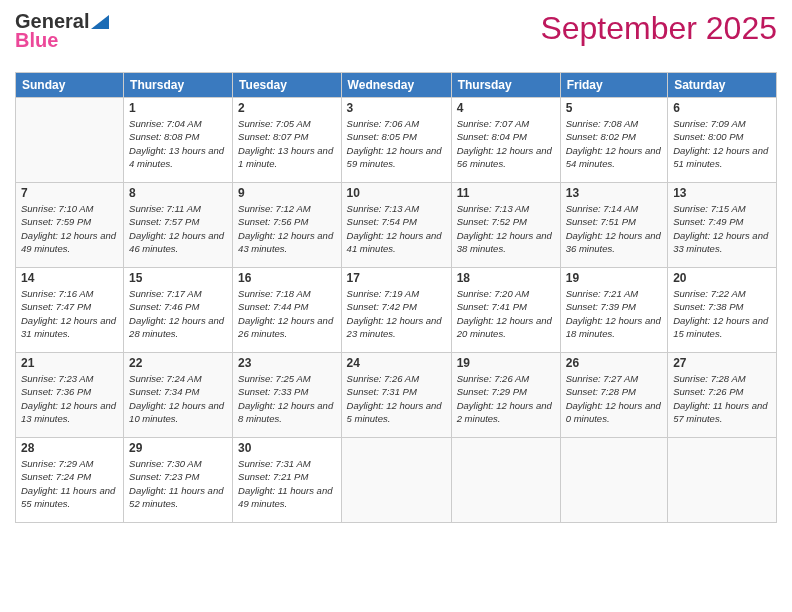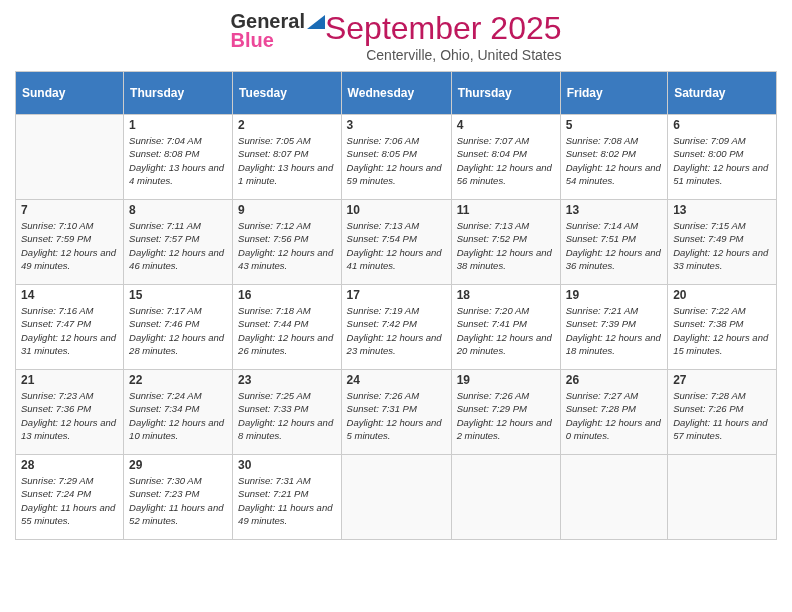--- a/index.html
+++ b/index.html
@@ -5,23 +5,23 @@
     * { box-sizing: border-box; margin: 0; padding: 0; }
     body {
       font-family: Arial, sans-serif;
       background: #fff;
       width: 792px;
       min-height: 612px;
       padding: 10px 15px;
     }
     .header {
       display: flex;
-      justify-content: center;
+      justify-content: space-between;
       align-items: flex-start;
-      margin-bottom: 8px;
+      margin-bottom: 20px;
     }
     .logo {
       display: flex;
       flex-direction: column;
       align-items: flex-start;
     }
     .logo-text {
       display: flex;
       align-items: center;
       font-size: 20px;
@@ -48,21 +48,21 @@
     }
     table {
       width: 100%;
       border-collapse: collapse;
       font-size: 10px;
     }
     .day-header {
       background-color: #3a7abf;
       color: #fff;
       text-align: left;
-      padding: 14px 6px;
+      padding: 5px 6px;
       font-size: 12px;
       font-weight: bold;
       border: 1px solid #ccc;
     }
     .cal-cell {
       border: 1px solid #ccc;
       vertical-align: top;
       padding: 3px 5px;
       height: 85px;
       width: 113px;
@@ -93,21 +93,20 @@
     <div class="logo-text">
       <span class="logo-general">General</span>
       <svg class="logo-icon" viewBox="0 0 18 14" xmlns="http://www.w3.org/2000/svg">
         <polygon points="0,14 18,0 18,14" fill="#1a6bb5"></polygon>
       </svg>
     </div>
     <span class="logo-blue" style="font-size:20px;font-weight:bold;margin-top:-4px;">Blue</span>
   </div>
   <div class="title-block">
     <div class="month-title">September 2025</div>
-    <div class="subtitle">Centerville, Ohio, United States</div>
   </div>
 </div>
 
 <table>
   <thead>
     <tr>
     <th class="day-header">Sunday</th>
         <th class="day-header">Thursday</th>
         <th class="day-header">Tuesday</th>
         <th class="day-header">Wednesday</th>

